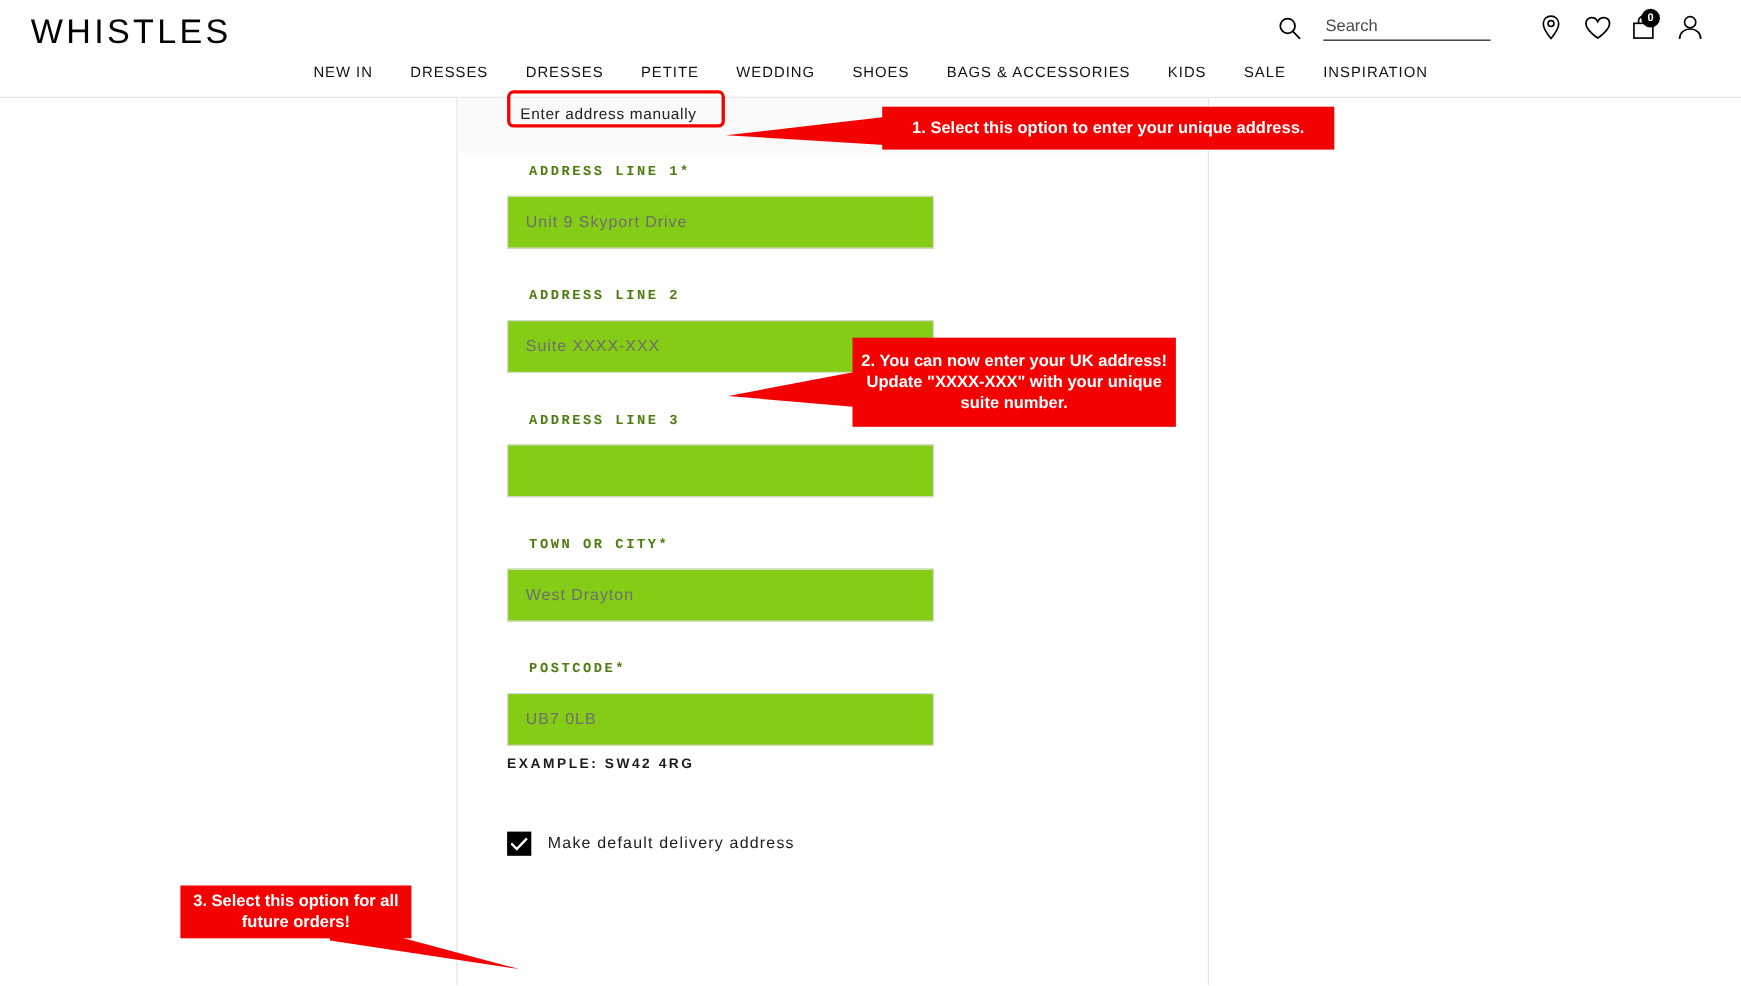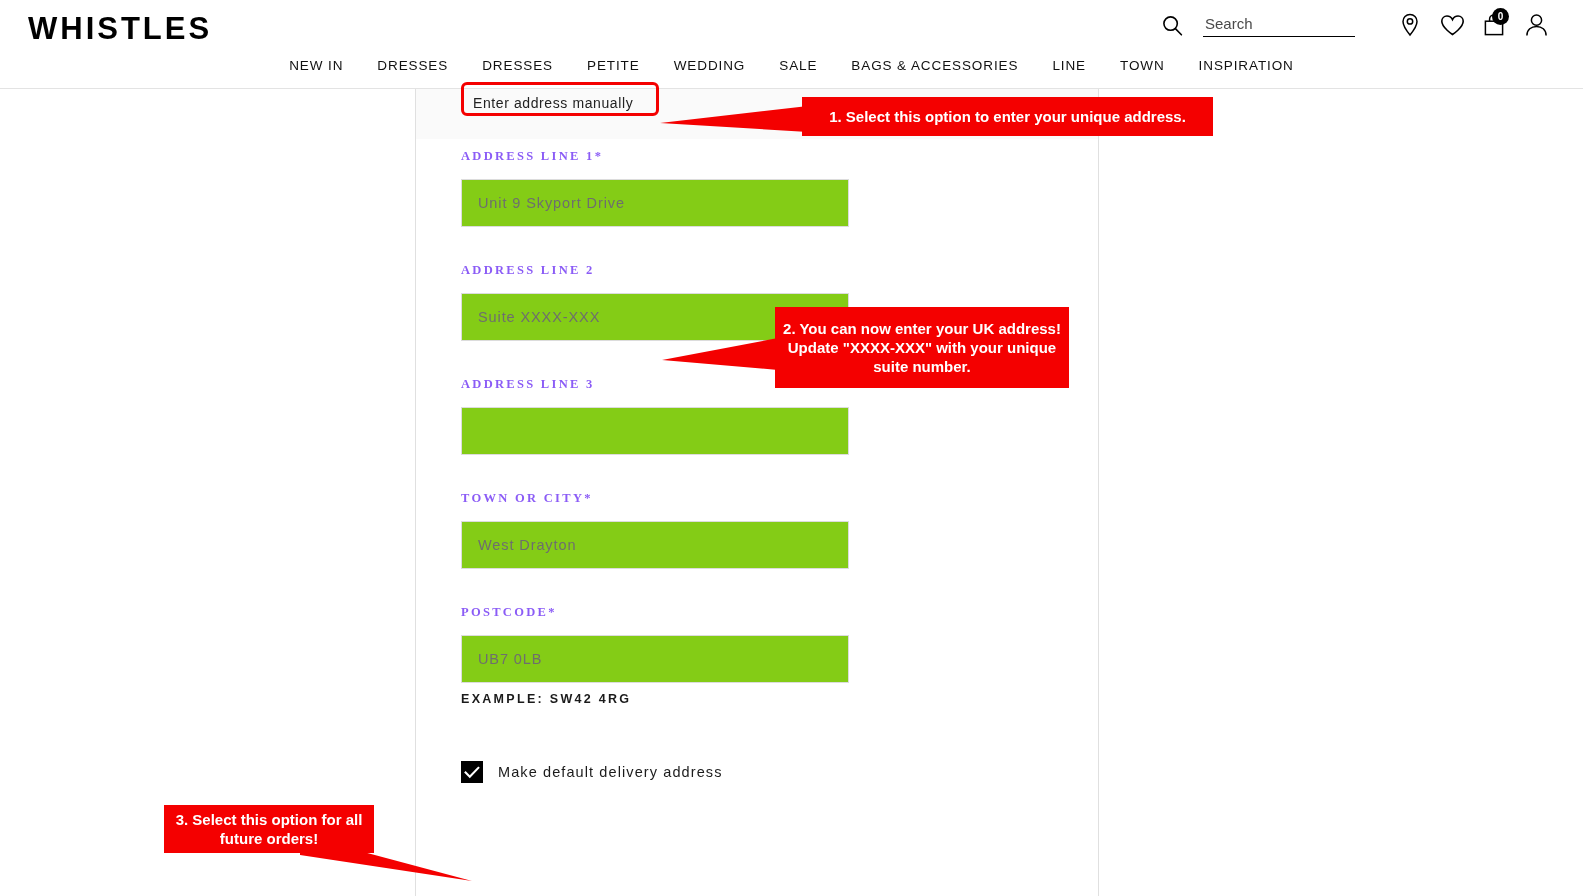--- a/index.html
+++ b/index.html
@@ -12,21 +12,21 @@
   }
   #page { position: relative; width: 1583px; height: 896px; background: #fff; }
 
   
   .site-header {
     position: absolute; top: 0; left: 0; width: 1583px; height: 89px;
     background: #fff; border-bottom: 1px solid #e3e3e3;
   }
   .logo {
     position: absolute; left: 28px; top: 10px;
-    font-size: 31px; font-weight: 700; letter-spacing: 3.0px;
+    font-size: 31px; font-weight: 400; letter-spacing: 3.0px;
     color: #000; font-family: "Liberation Sans", sans-serif;
     line-height: 38px; white-space: nowrap;
   }
   .header-tools {
     position: absolute; right: 26px; top: 9px;
     display: flex; align-items: center; gap: 0px;
   }
   .search-wrap {
     display: flex; align-items: flex-end; gap: 8px;
     margin-right: 34px;
@@ -81,23 +81,24 @@
     font-family: "Liberation Sans", sans-serif;
   }
   .manual-highlight {
     position: absolute; top: -7px; left: 45px; width: 198px; height: 34px;
     border: 3px solid #f40000; border-radius: 6px; pointer-events: none;
   }
 
   .form-area { position: absolute; top: 60px; left: 0; width: 682px; }
   .field-group { padding: 0 0 0 45px; }
   .field-label {
-    font-size: 12.5px; font-weight: 700; color: #8b5cf6;
+    font-size: 12.5px; font-weight: 700; color: #4d7c0f;
     letter-spacing: 2.3px; text-transform: uppercase;
-    font-family: Liberation Serif, serif;
+    font-family: Liberation Mono, monospace;
+    margin-left: 20px;
   }
   .field-label .req { letter-spacing: 0; font-weight: 700; }
   .text-input {
     display: block; width: 388px; height: 48px; margin-top: 15px;
     border: 1px solid #dcdcdc; background: #84cc16; outline: none;
     padding: 0 16px; font-size: 14.5px; color: #555;
     letter-spacing: 0.9px; font-family: "Liberation Sans", sans-serif;
   }
   .text-input::placeholder { color: #6e6e6e; opacity: 1; letter-spacing: 0.9px; }
   .example-note {
@@ -189,24 +190,24 @@
       </div>
 
     </div>
 
     <nav class="main-nav">
       <span class="nav-item">NEW IN</span>
       <span class="nav-item">DRESSES</span>
       <span class="nav-item">DRESSES</span>
       <span class="nav-item">PETITE</span>
       <span class="nav-item">WEDDING</span>
+      <span class="nav-item">SHOES</span>
+      <span class="nav-item">BAGS &amp; ACCESSORIES</span>
+      <span class="nav-item">KIDS</span>
       <span class="nav-item">SALE</span>
-      <span class="nav-item">BAGS &amp; ACCESSORIES</span>
-      <span class="nav-item">LINE</span>
-      <span class="nav-item">TOWN</span>
       <span class="nav-item">INSPIRATION</span>
     </nav>
 
   </header>
 
   <main class="content-col">
 
     <div class="manual-strip">
       <span class="manual-link">Enter address manually</span>
       <span class="manual-highlight"></span>

